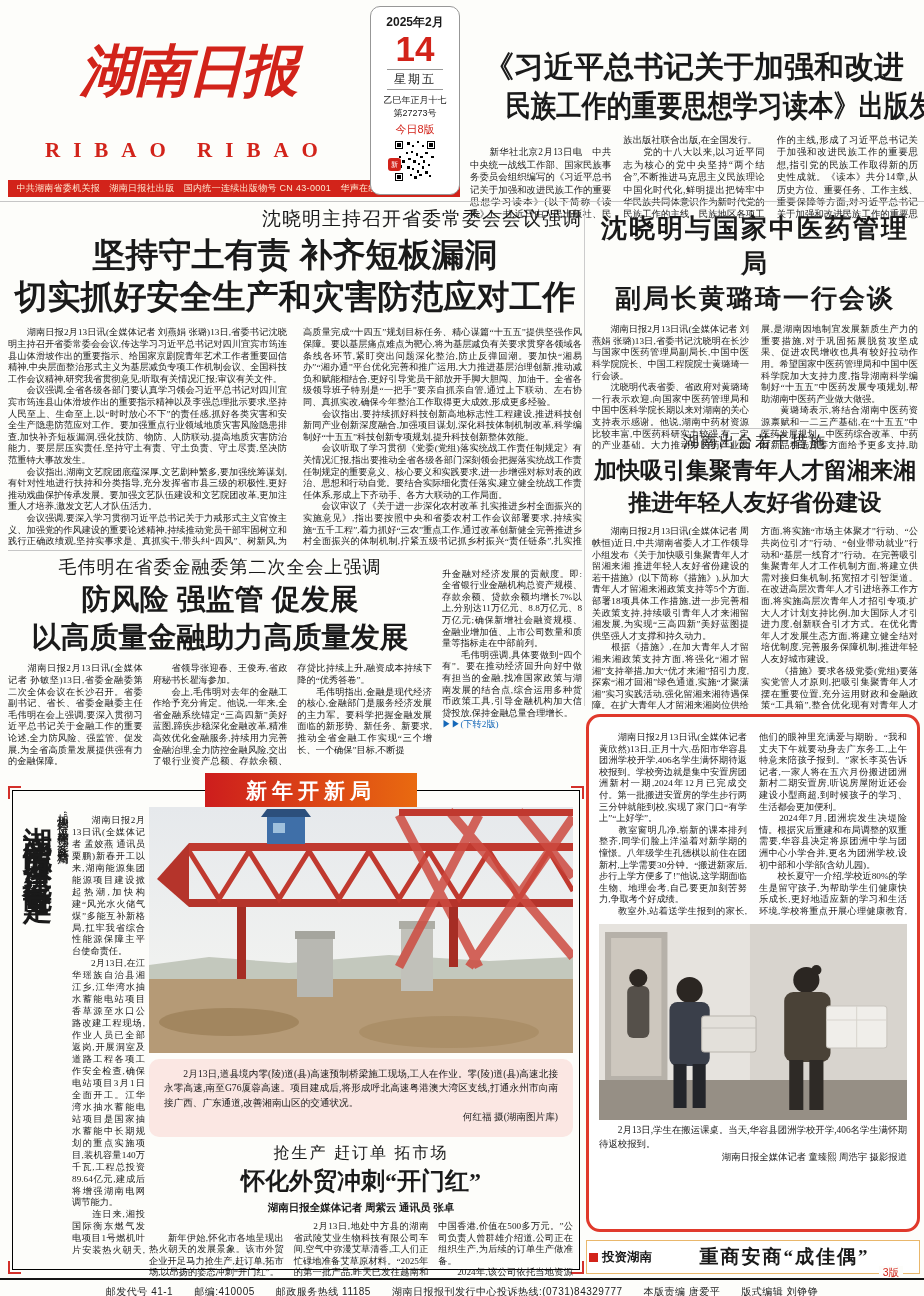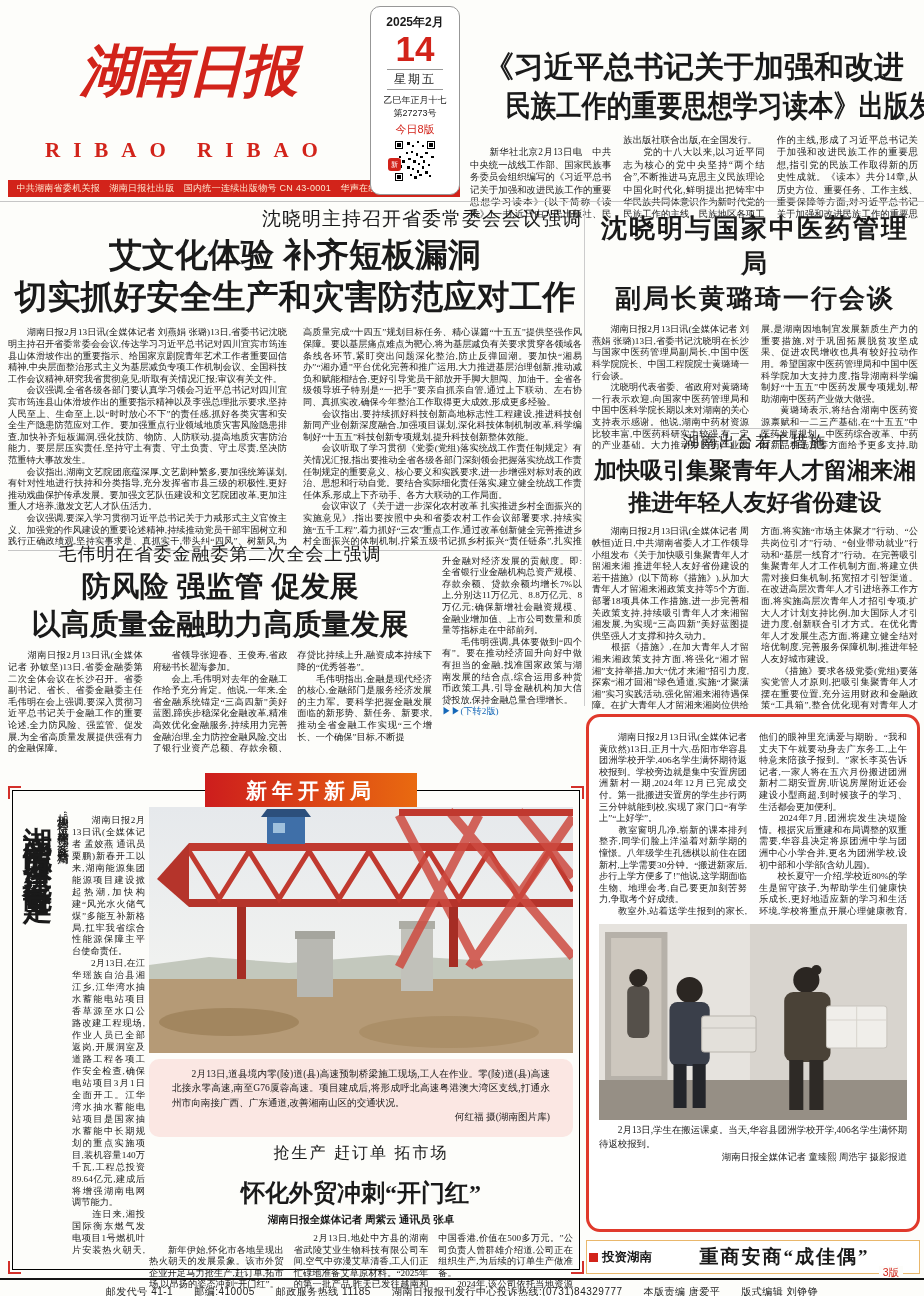--- a/index.html
+++ b/index.html
@@ -55,21 +55,21 @@
         height:138px;overflow:hidden;}
 
   
   .story-talent{position:absolute;left:592px;top:432px;width:326px;}
   .tal-kicker{font-size:16px;text-align:center;letter-spacing:2px;}
   .tal-head{font-weight:900;font-size:23px;line-height:1.4;text-align:center;margin-top:1px;}
   .tal-body{margin-top:8px;column-count:2;column-gap:12px;font-size:9.2px;line-height:1.26;
         height:192px;overflow:hidden;}
 
   
-  .story-finance{position:absolute;left:8px;top:542px;width:574px;height:215px;}
+  .story-finance{position:absolute;left:8px;top:555px;width:574px;height:215px;}
   .fin-main{position:absolute;left:0;top:0;width:424px;}
   .fin-kicker{font-size:18px;text-align:center;letter-spacing:1px;}
   .fin-head{font-weight:900;font-size:29px;line-height:1.3;text-align:center;margin-top:2px;}
   .fin-body{margin-top:7px;column-count:3;column-gap:10px;font-size:9.2px;line-height:1.26;
         height:106px;overflow:hidden;}
   .fin-side{position:absolute;left:434px;top:2px;width:140px;height:212px;font-size:9.2px;
         line-height:1.26;overflow:hidden;}
 
   
   .frame{position:absolute;left:12px;top:790px;width:566px;height:478px;border:1px solid #000000;}
@@ -80,25 +80,25 @@
   .cnr.br{right:-5px;bottom:-5px;border-right:2px solid #d3302a;border-bottom:2px solid #d3302a;}
   .banner{position:absolute;left:192px;top:-18px;width:212px;height:35px;
         background:linear-gradient(90deg,#cd1d1d,#e96a10);color:#fff;font-weight:bold;font-size:21px;
         letter-spacing:5px;display:flex;align-items:center;justify-content:center;}
   .sidebar{position:absolute;left:8px;top:12px;width:124px;height:454px;display:flex;}
   .sb-title{writing-mode:vertical-rl;font-weight:900;font-size:29px;letter-spacing:7px;line-height:1.1;}
   .sb-sub{writing-mode:vertical-rl;font-size:11.5px;letter-spacing:1.5px;line-height:1.15;margin:2px 3px 0 3px;}
   .sb-body{flex:1;font-size:9.2px;line-height:1.3;overflow:hidden;}
   .bridge-photo{position:absolute;left:136px;top:16px;width:424px;height:246px;}
   .bridge-cap{position:absolute;left:136px;top:268px;width:424px;height:78px;background:#fbe7e3;
-        border-radius:10px;padding:8px 23px;box-sizing:border-box;font-size:9.6px;line-height:1.5;}
+        border-radius:10px;padding:8px 15px;box-sizing:border-box;font-size:9.6px;line-height:1.5;}
   .credit{display:block;text-align:right;}
   .story-hh{position:absolute;left:136px;top:352px;width:424px;}
   .hh-kicker{font-size:16px;text-align:center;letter-spacing:2px;}
-  .hh-head{font-size:24px;font-weight:bold;text-align:center;margin-top:13px;}
+  .hh-head{font-size:24px;font-weight:bold;text-align:center;margin-top:1px;}
   .hh-byline{font-size:10.5px;font-weight:bold;text-align:center;margin-top:4px;}
   .hh-body{margin-top:6px;column-count:3;column-gap:10px;font-size:9.2px;line-height:1.26;
         height:68px;overflow:hidden;}
 
   
   .tz-box{position:absolute;left:586px;top:714px;width:334px;height:518px;border:3px solid #e0392b;
         border-radius:14px;background:#fff;padding:8px 10px;box-sizing:border-box;}
   .tz-head{font-size:23px;font-weight:bold;text-align:center;}
   .tz-sub{font-size:14.5px;text-align:center;margin-top:3px;letter-spacing:1px;}
   .tz-body{margin-top:7px;column-count:2;column-gap:12px;font-size:9.2px;line-height:1.26;
@@ -196,21 +196,21 @@
     </div>
   </div>
 
   <div class="hr" style="left:0;top:201px;width:924px;height:1px;"></div>
   <div class="vr" style="left:584px;top:208px;width:1px;height:498px;"></div>
   <div class="hr" style="left:592px;top:428px;width:326px;height:1px;"></div>
   <div class="hr" style="left:8px;top:550px;width:574px;height:1px;"></div>
 
   <div class="story-safety">
     <div class="kicker sans">沈晓明主持召开省委常委会会议强调</div>
-    <div class="ss-head sans pre">艾文化体验  补齐短板漏洞
+    <div class="ss-head sans pre">坚持守土有责  补齐短板漏洞
 切实抓好安全生产和灾害防范应对工作</div>
     <div class="ss-body pre just">　　湖南日报2月13日讯(全媒体记者 刘燕娟 张璐)13日,省委书记沈晓明主持召开省委常委会会议,传达学习习近平总书记对四川宜宾市筠连县山体滑坡作出的重要指示、给国家京剧院青年艺术工作者重要回信精神,中央层面整治形式主义为基层减负专项工作机制会议、全国科技工作会议精神,研究我省贯彻意见;听取有关情况汇报;审议有关文件。
 　　会议强调,全省各级各部门要认真学习领会习近平总书记对四川宜宾市筠连县山体滑坡作出的重要指示精神以及李强总理批示要求,坚持人民至上、生命至上,以“时时放心不下”的责任感,抓好各类灾害和安全生产隐患防范应对工作。要加强重点行业领域地质灾害风险隐患排查,加快补齐短板漏洞,强化技防、物防、人防联动,提高地质灾害防治能力。要层层压实责任,坚持守土有责、守土负责、守土尽责,坚决防范重特大事故发生。
 　　会议指出,湖南文艺院团底蕴深厚,文艺剧种繁多,要加强统筹谋划,有针对性地进行扶持和分类指导,充分发挥省市县三级的积极性,更好推动戏曲保护传承发展。要加强文艺队伍建设和文艺院团改革,更加注重人才培养,激发文艺人才队伍活力。
 　　会议强调,要深入学习贯彻习近平总书记关于力戒形式主义官僚主义、加强党的作风建设的重要论述精神,持续推动党员干部牢固树立和践行正确政绩观,坚持实事求是、真抓实干,带头纠“四风”、树新风,为高质量完成“十四五”规划目标任务、精心谋篇“十五五”提供坚强作风保障。要以基层痛点难点为靶心,将为基层减负有关要求贯穿各领域各条线各环节,紧盯突出问题深化整治,防止反弹回潮。要加快“湘易办”“湘办通”平台优化完善和推广运用,大力推进基层治理创新,推动减负和赋能相结合,更好引导党员干部放开手脚大胆闯、加油干。全省各级领导班子特别是“一把手”要亲自抓亲自管,通过上下联动、左右协同、真抓实改,确保今年整治工作取得更大成效,形成更多经验。
 　　会议指出,要持续抓好科技创新高地标志性工程建设,推进科技创新同产业创新深度融合,加强项目谋划,深化科技体制机制改革,科学编制好“十五五”科技创新专项规划,提升科技创新整体效能。
 　　会议听取了学习贯彻《党委(党组)落实统战工作责任制规定》有关情况汇报,指出要推动全省各级各部门深刻领会把握落实统战工作责任制规定的重要意义、核心要义和实践要求,进一步增强对标对表的政治、思想和行动自觉。要结合实际细化责任落实,建立健全统战工作责任体系,形成上下齐动手、各方大联动的工作局面。
 　　会议审议了《关于进一步深化农村改革 扎实推进乡村全面振兴的实施意见》,指出要按照中央和省委农村工作会议部署要求,持续实施“五千工程”,着力抓好“三农”重点工作,通过改革创新健全完善推进乡村全面振兴的体制机制,拧紧五级书记抓乡村振兴“责任链条”,扎实推动“三农”工作高质量发展。
 　　会议还研究了其他事项。</div>
   </div>

